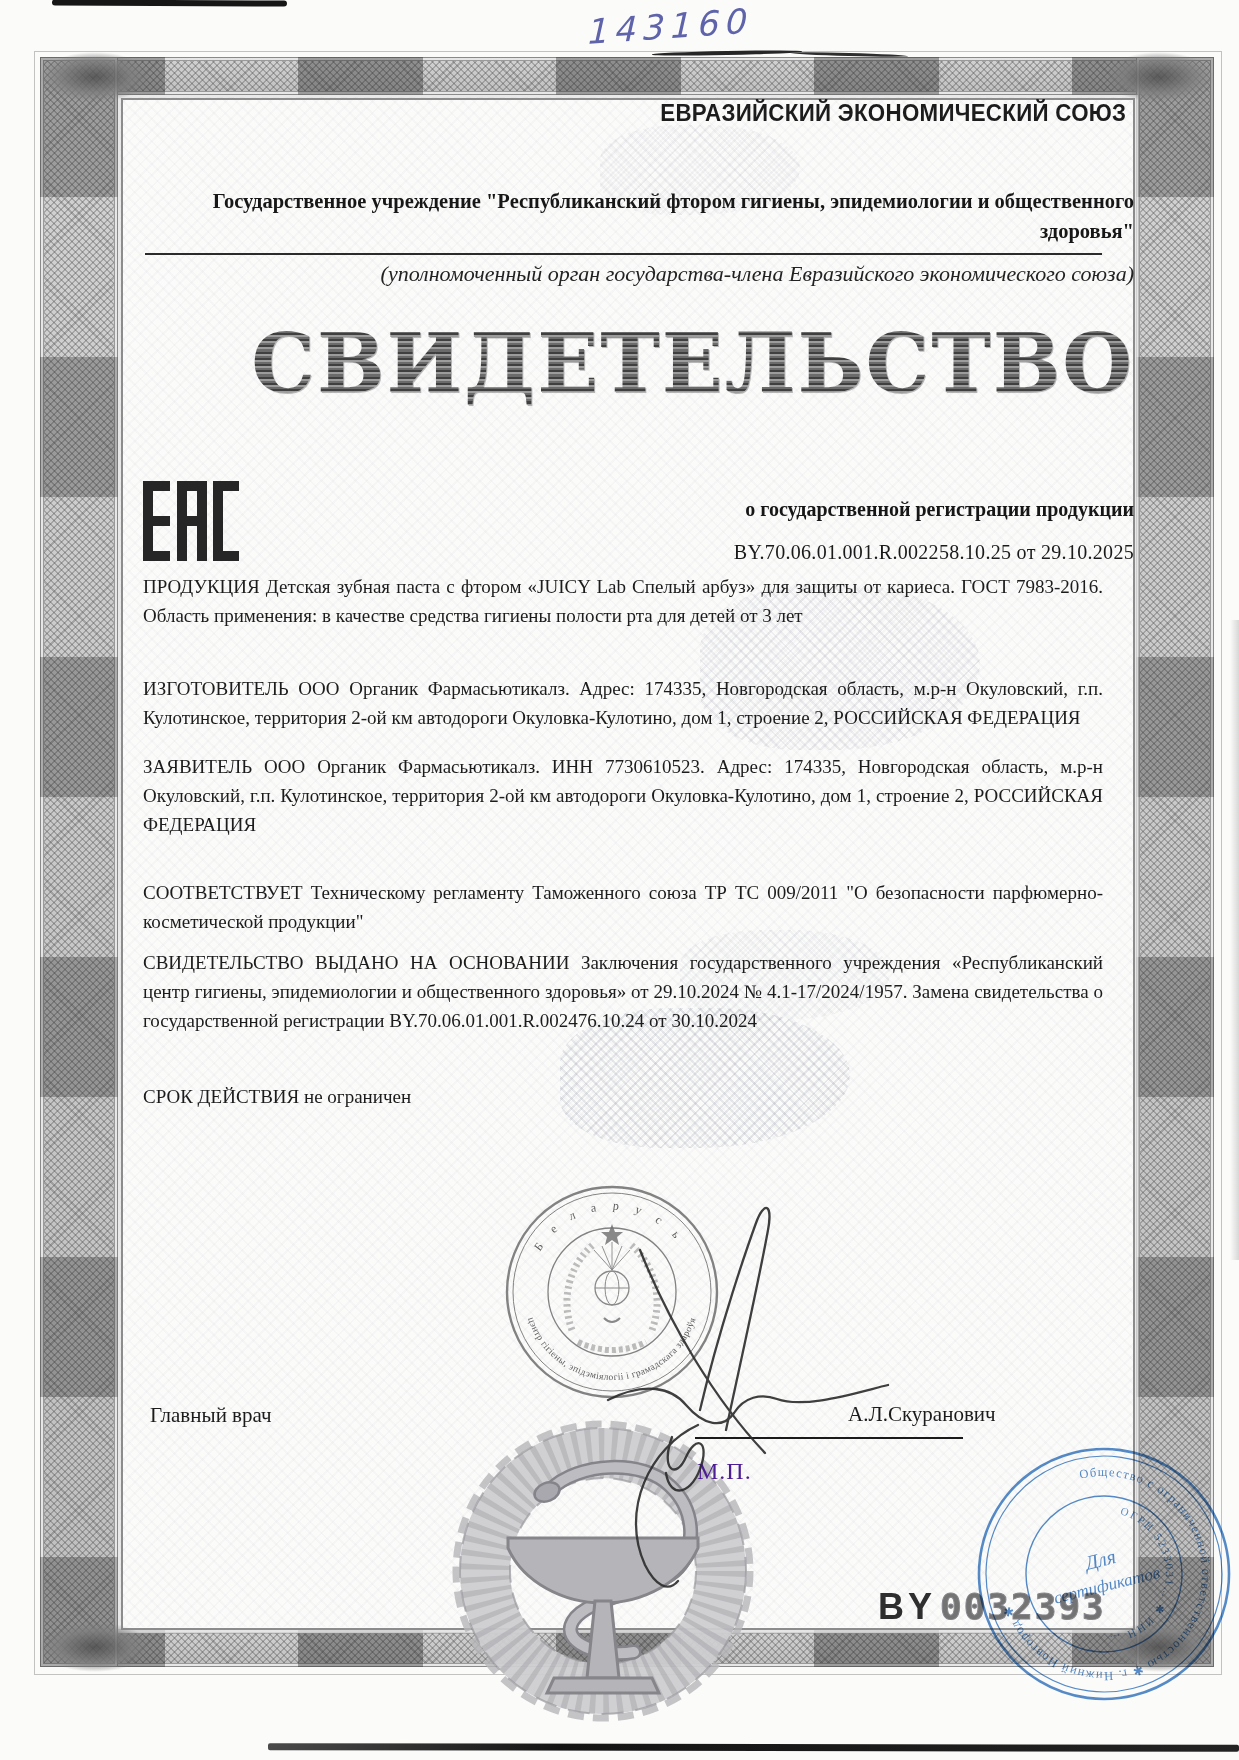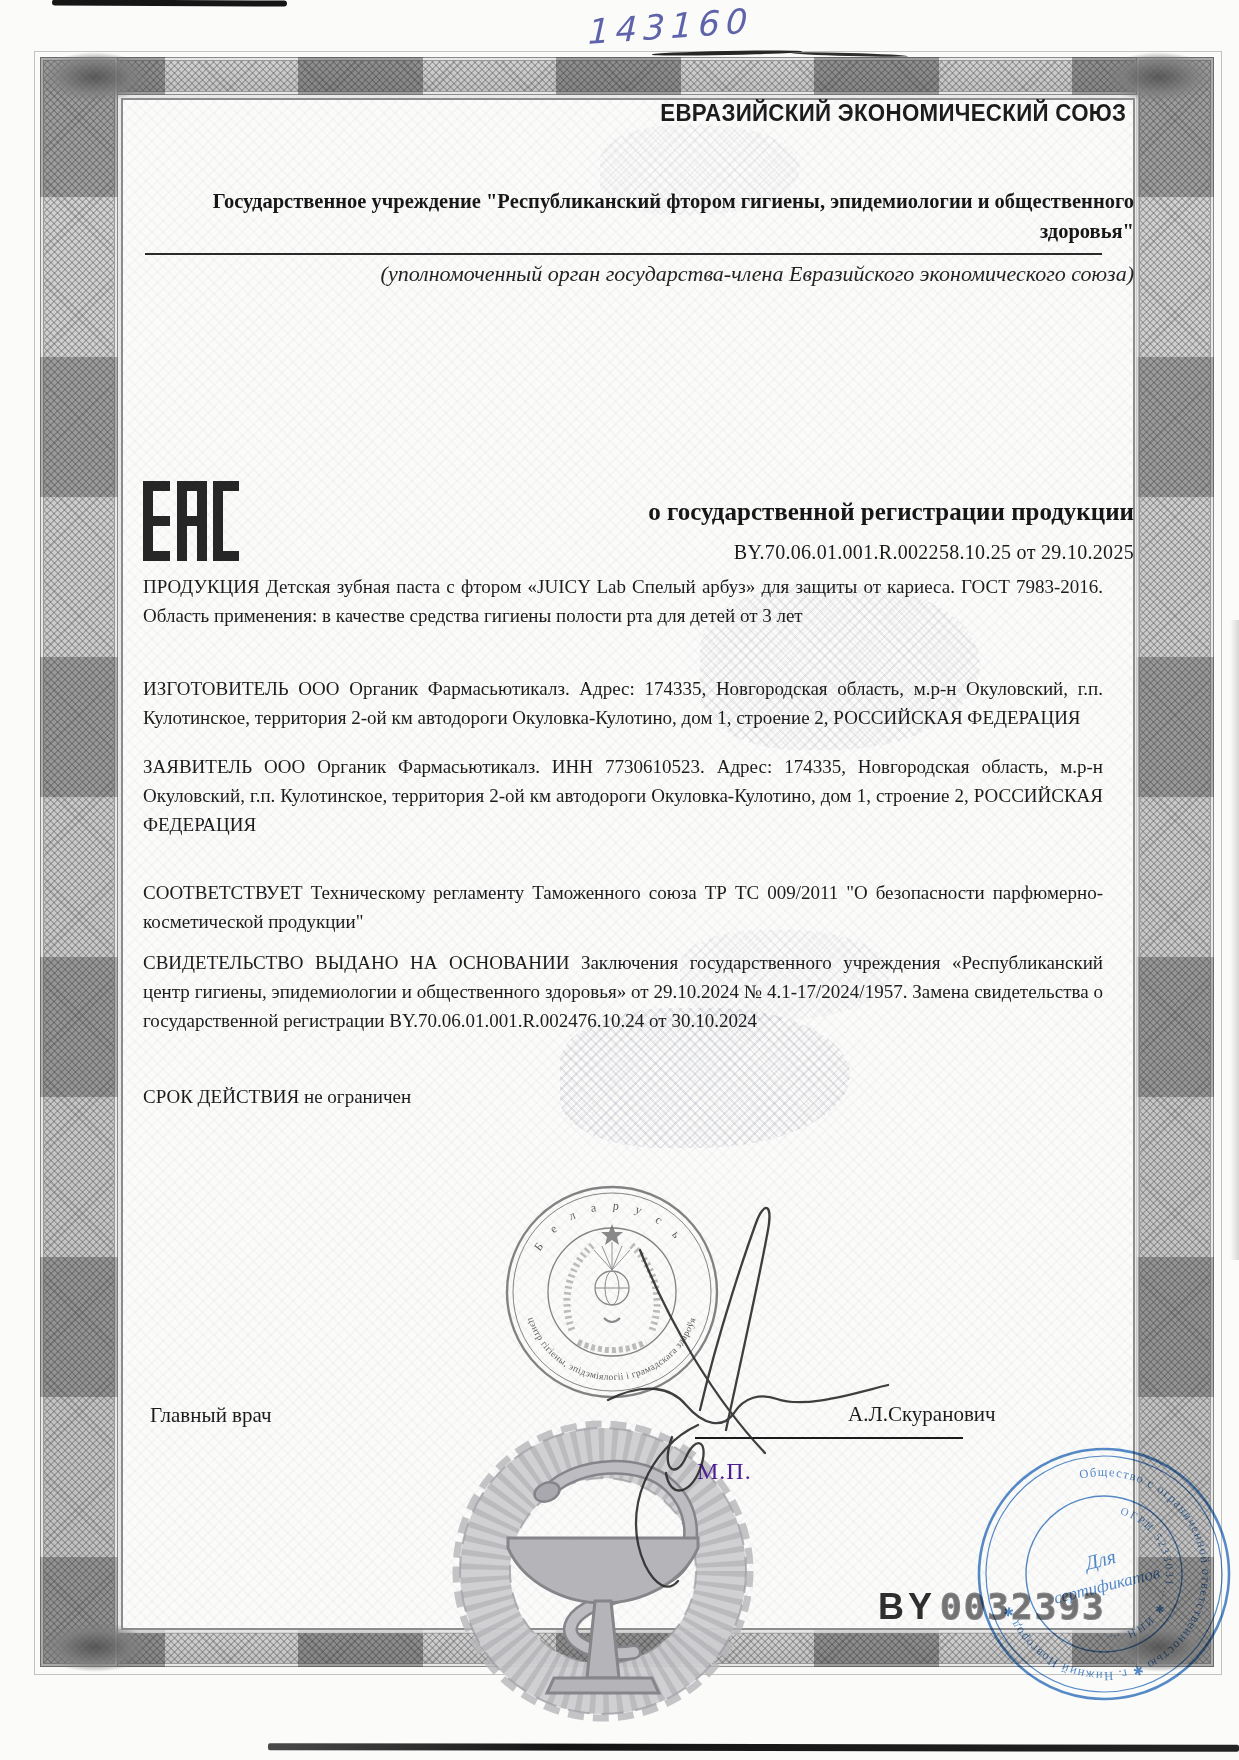--- a/index.html
+++ b/index.html
@@ -37,21 +37,21 @@
          letter-spacing:.3px;transform:scaleX(.97);color:#1c1c1c;}
   .authority{font-weight:bold;font-size:20.5px;line-height:30px;color:#171717;}
   .rule{position:absolute;left:145px;top:253px;width:957px;height:2px;background:#2b2b2b;z-index:4;}
   .role{font-size:22px;color:#222;font-style:italic;}
   .cert-title{font-family:"DejaVu Serif",serif;font-weight:bold;font-size:80px;letter-spacing:2px;
     color:#5f5f5f;transform:scaleY(1.04);
     filter:drop-shadow(1.5px 1.5px 0 rgba(100,100,100,.45));}
   @supports (-webkit-background-clip:text){
     .cert-title{background:repeating-linear-gradient(180deg,#3f3f3f 0 2px,#9c9c9c 2px 4px,#6b6b6b 4px 6px);
       -webkit-background-clip:text;background-clip:text;-webkit-text-fill-color:transparent;}}
-  .subtitle2{font-weight:bold;font-size:25px;color:#161616;}
+  .subtitle2{font-weight:bold;font-size:20px;color:#161616;}
   .regnum{font-size:20px;letter-spacing:.3px;color:#1a1a1a;}
   .para{position:absolute;left:143px;width:960px;text-align:justify;
         font-size:19px;line-height:29px;color:#1c1c1c;z-index:4;}
   .para.single{text-align:left;}
   .handwritten{position:absolute;left:588px;top:6px;z-index:5;
     font-family:"DejaVu Sans",sans-serif;font-style:italic;font-size:34px;letter-spacing:6px;
     color:#4a4f9f;opacity:.88;transform:rotate(-4deg) skewX(-6deg);}
 
   
   .sig-label{position:absolute;font-size:21px;color:#1b1b1b;z-index:5;}
@@ -101,20 +101,21 @@
   <div class="hatch" style="left:560px;top:1008px;width:290px;height:140px;"></div>
   <div class="hatch" style="left:680px;top:930px;width:210px;height:90px;opacity:.5;"></div>
 
   <div class="handwritten">143160</div>
 
   <div class="center-wrap" style="top:100px;"><span class="union" style="display:inline-block;">ЕВРАЗИЙСКИЙ ЭКОНОМИЧЕСКИЙ СОЮЗ</span></div>
   <div class="center-wrap authority" style="top:186px;"><span>Государственное учреждение "Республиканский фтором гигиены, эпидемиологии и общественного здоровья"</span></div>
   <div class="rule"></div>
   <div class="center-wrap role" style="top:261px;"><span>(уполномоченный орган государства-члена Евразийского экономического союза)</span></div>
 
+  <div class="center-wrap" style="top:316px;"><span class="cert-title" style="display:inline-block;">СВИДЕТЕЛЬСТВО</span></div>
 
   <div class="svgbox" id="eac-box">
     <svg width="96" height="82" viewBox="0 0 96 80" aria-hidden="true">
       <g fill="#262626">
         <rect x="0" y="0" width="10" height="80"></rect>
           <rect x="0" y="0" width="27" height="10"></rect>
         <rect x="0" y="35" width="27" height="10"></rect>
           <rect x="0" y="70" width="27" height="10"></rect>
         <rect x="34" y="0" width="10" height="80"></rect>
           <rect x="54" y="0" width="10" height="80"></rect>

